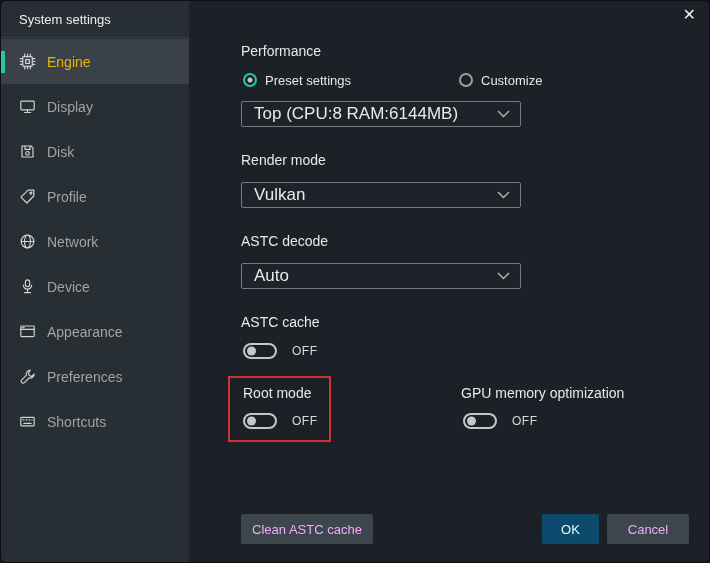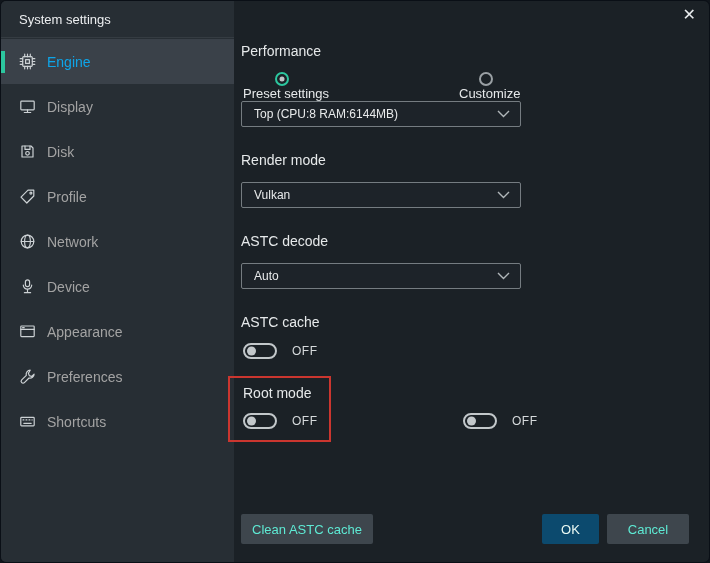--- a/index.html
+++ b/index.html
@@ -2,66 +2,66 @@
 <html><head>
 <meta charset="utf-8">
 <style>
   * { margin:0; padding:0; box-sizing:border-box; }
   html,body { width:710px; height:563px; background:#10151b; font-family:"Liberation Sans",sans-serif; }
   .window {
     position:relative; width:710px; height:563px;
     background:#1b2126; border:1px solid #0a0f16; border-radius:6px; overflow:hidden;
   }
   
-  .sidebar { position:absolute; left:0; top:0; width:233px; height:100%; background:#272e34; }
+  .sidebar { position:absolute; left:0; top:0; width:188px; height:100%; background:#272e34; }
   .sidebar-header {
     height:37px; display:flex; align-items:center; padding-left:18px;
     border-bottom:1px solid #353c42; color:#eceef0; font-size:13px;
   }
   .nav { position:absolute; top:38px; left:0; right:0; }
   .nav-item {
     position:relative; height:45px; display:flex; align-items:center;
     padding-left:18px; color:#a3a3a3; font-size:14px; cursor:pointer;
   }
-  .nav-item.selected { background:#3a4149; color:#0ea5e9; }
+  .nav-item.selected { background:#3a4149; color:#eab308; }
   .indicator {
     display:none; position:absolute; left:0; top:50%; transform:translateY(-50%);
     width:4px; height:22px; background:#2cc79f;
   }
   .nav-item.selected .indicator { display:block; }
   .nav-icon { width:17px; height:17px; margin-right:11px; flex:0 0 17px; }
   .nav-icon svg { width:17px; height:17px; stroke:#ccd1d4; fill:none; stroke-width:1.2; stroke-linecap:round; stroke-linejoin:round; }
   
   .close {
     position:absolute; top:6px; right:13px; font-size:16px; color:#e9ecee; cursor:pointer; line-height:1;
   }
   .section-label { position:absolute; color:#e6e9ea; font-size:14px; }
   .dropdown {
     position:absolute; width:280px; height:26px; border:1px solid #757c81; border-radius:2px;
     background:#1d2329; display:flex; align-items:center; justify-content:space-between;
-    padding:0 10px 0 12px; color:#e8eaeb; font-size:12px; cursor:pointer;
+    padding:0 10px 0 12px; color:#e8eaeb; font-size:17px; cursor:pointer;
   }
   .dropdown svg { width:13px; height:8px; stroke:#b0b6b9; fill:none; stroke-width:1.4; }
-  .radio { position:absolute; display:flex; align-items:center; font-size:13px; color:#e6e9ea; cursor:pointer; height:16px;flex-direction:column; }
+  .radio { position:absolute; display:flex; align-items:center; font-size:13px; color:#e6e9ea; cursor:pointer; height:16px; }
   .radio-circle { width:14px; height:14px; border-radius:50%; border:2px solid #9aa0a4; margin-right:8px; position:relative; flex:0 0 14px; }
   .radio.selected .radio-circle { border-color:#2cc79f; }
   .radio.selected .radio-circle::after {
     content:""; position:absolute; left:50%; top:50%; transform:translate(-50%,-50%);
     width:5px; height:5px; border-radius:50%; background:#c0c5c8;
   }
   .toggle { position:absolute; display:flex; align-items:center; cursor:pointer; }
   .toggle-pill { width:34px; height:16px; border:2px solid #c3c8cb; border-radius:9px; position:relative; }
   .toggle-knob { position:absolute; left:2px; top:50%; transform:translateY(-50%); width:9px; height:9px; border-radius:50%; background:#c3c8cb; }
   .toggle-state { margin-left:15px; font-size:12px; color:#d6dadc; letter-spacing:0.5px; }
   .red-box { position:absolute; left:227px; top:375px; width:103px; height:66px; border:2px solid #cb362f; pointer-events:none; }
   .btn {
     position:absolute; height:30px; border-radius:2px; display:flex; align-items:center;
     justify-content:center; font-size:13px; cursor:pointer;
   }
-  .btn-gray { background:#3e464d; color:#5eead4; }
+  .btn-gray { background:#3e464d; color:#f0abfc; }
   .btn-ok { background:#0c4a6e; color:#ebfaf4; }
 </style>
 </head>
 <body>
 
 <div class="window">
 
   <div class="sidebar">
     <div class="sidebar-header">System settings</div>
     <div class="nav">
@@ -216,20 +216,21 @@
 
   <div class="section-label" style="left:242px; top:384px;">Root mode</div>
   <div class="toggle" style="left:242px; top:412px;">
     <span class="toggle-pill">
         <span class="toggle-knob"></span>
       </span>
     <span class="toggle-state">OFF</span>
   </div>
   <div class="red-box"></div>
 
+  <div class="section-label" style="left:460px; top:384px;">GPU memory optimization</div>
   <div class="toggle" style="left:462px; top:412px;">
     <span class="toggle-pill">
         <span class="toggle-knob"></span>
       </span>
     <span class="toggle-state">OFF</span>
   </div>
 
   <div class="btn btn-gray" style="left:240px; top:513px; width:132px;">Clean ASTC cache</div>
   <div class="btn btn-ok" style="left:541px; top:513px; width:57px;">OK</div>
   <div class="btn btn-gray" style="left:606px; top:513px; width:82px;">Cancel</div>

